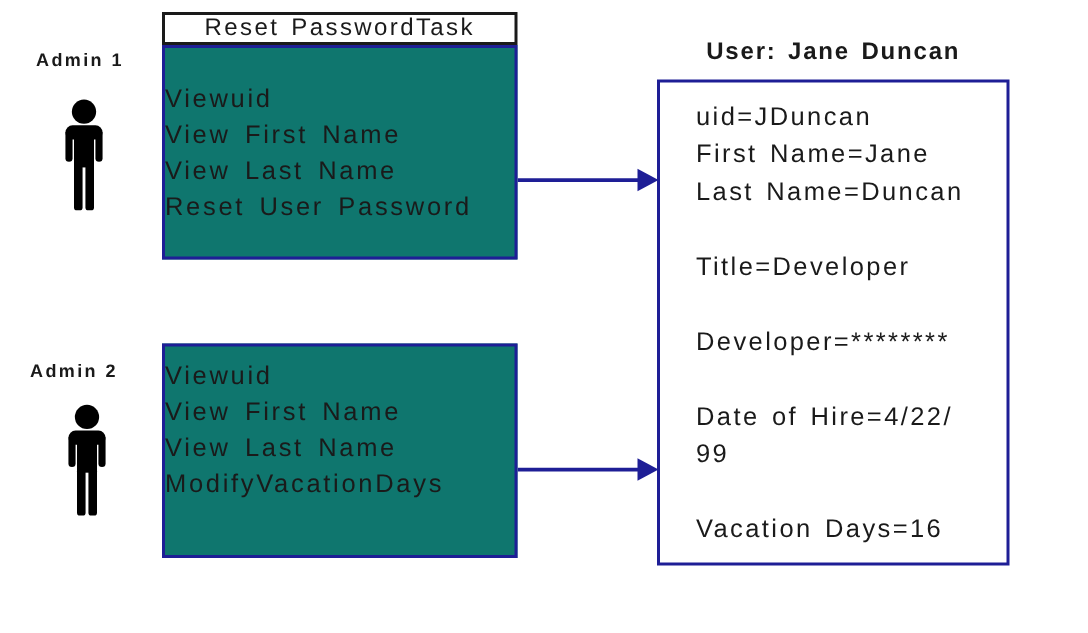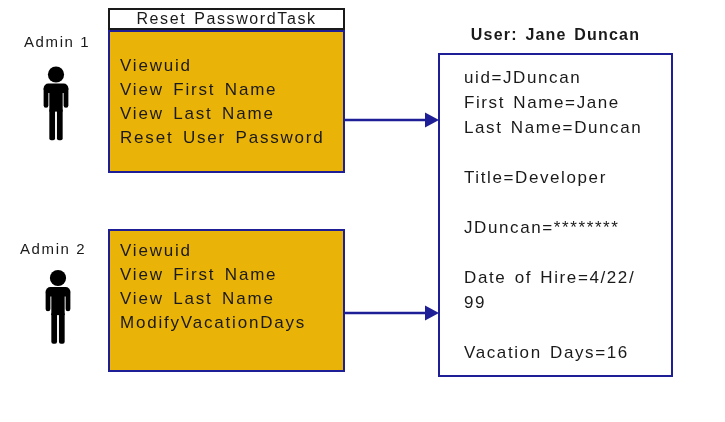--- a/index.html
+++ b/index.html
@@ -13,22 +13,22 @@
     position: relative;
     width: 725px;
     height: 422px;
     background: #ffffff;
     font-family: "Liberation Sans", sans-serif;
     color: var(--ink);
     overflow: hidden;
   }
   .admin-label {
     position: absolute;
-    font-size: 15px;
-    font-weight: normal;
+    font-size: 12px;
+    font-weight: bold;
     letter-spacing: 1.6px;
     white-space: nowrap;
   }
   #admin1-label { left: 24px; top: 33px; }
   #admin2-label { left: 20px; top: 240px; }
   .person { position: absolute; }
   #person1 { left: 36px; top: 61px; width: 40px; height: 86px; }
   #person2 { left: 38px; top: 266px; width: 40px; height: 83px; }
   .task { position: absolute; left: 108px; width: 237px; }
   #task1 { top: 8px; }
@@ -41,25 +41,24 @@
     justify-content: center;
     font-size: 16px;
     letter-spacing: 1.6px;
     word-spacing: 2px;
     white-space: nowrap;
   }
   #task1 .task-header { height: 22px; }
   #task2 .task-header { height: 39px; }
   .task-body {
     border: 2px solid var(--accent);
-    background: #eab308;
+    background: #0f766e;
     font-size: 17px;
     letter-spacing: 1.8px;
     word-spacing: 3px;
-    padding-left: 10px;
   }
   #task1 .task-body { height: 143px; padding-top: 22px; }
   #task2 .task-body { height: 143px; padding-top: 8px; }
   .tline { height: 24px; line-height: 24px; white-space: pre; }
   .user-title {
     position: absolute;
     left: 438px;
     top: 26px;
     width: 235px;
     text-align: center;
@@ -147,21 +146,21 @@
   </svg>
 
   <div class="user-title">User: Jane Duncan</div>
   <div class="user-box">
     <div class="uline">uid=JDuncan</div>
     <div class="uline">First Name=Jane</div>
     <div class="uline">Last Name=Duncan</div>
     <div class="uline"></div>
     <div class="uline">Title=Developer</div>
     <div class="uline"></div>
-    <div class="uline">JDuncan=********</div>
+    <div class="uline">Developer=********</div>
     <div class="uline"></div>
     <div class="uline">Date of Hire=4/22/</div>
     <div class="uline">99</div>
     <div class="uline"></div>
     <div class="uline">Vacation Days=16</div>
   </div>
 
 </div>
 
 </body></html>

